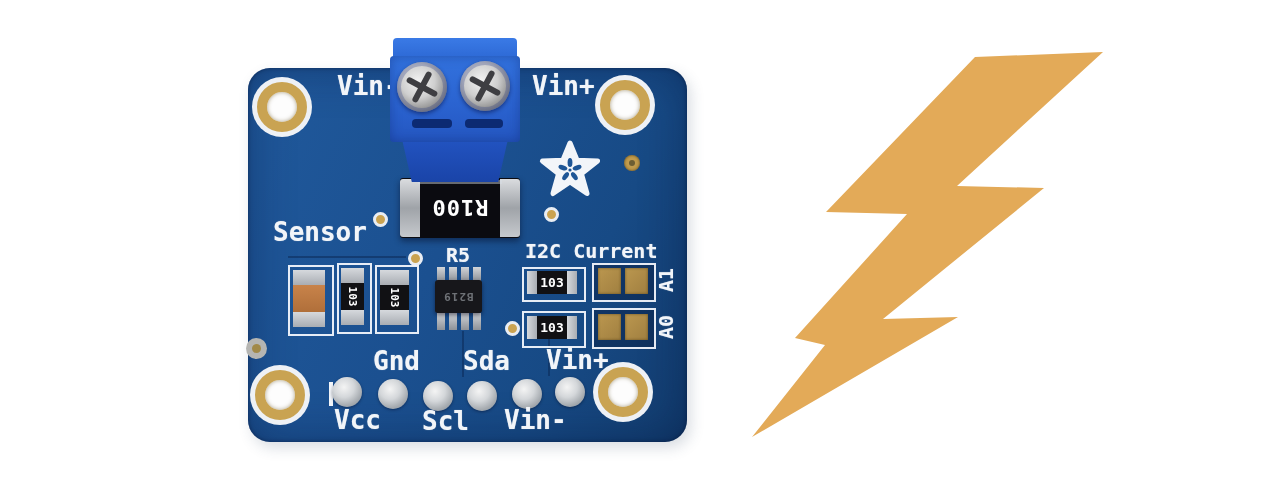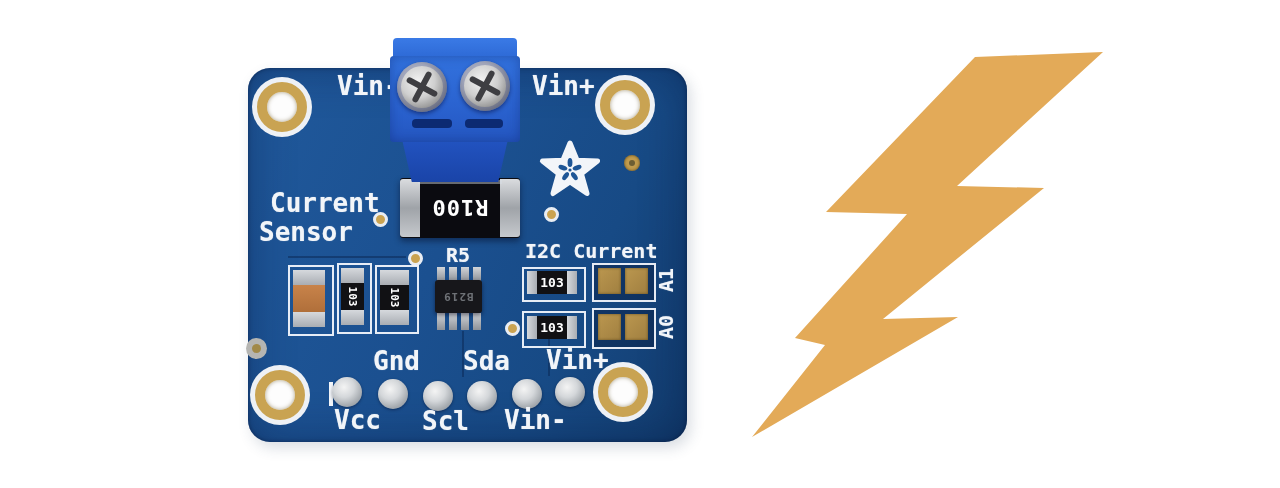--- a/index.html
+++ b/index.html
@@ -99,22 +99,21 @@
     <div class="dot-gold" style="left:376px;top:87px;">
         <i></i>
       </div>
     <div class="dot-gray" style="left:-2px;top:270px;">
         <i></i>
       </div>
 
     <div class="sk sk26" style="left:89px;top:5px;">Vin-</div>
     <div class="sk sk26" style="left:284px;top:5px;">Vin+</div>
 
-    <div class="sk sk26" style="left:22px;top:122px;">Current</div>
-    <div class="sk sk26" style="left:11px;top:151px;">Sensor</div>
+    <div class="sk sk26" style="left:25px;top:151px;">Sensor</div>
 
     <svg id="logo" width="64" height="64" viewBox="-32 -32 64 64" style="position:absolute;left:290px;top:70px;">
       <polygon points="0,-27 7.1,-9.7 27.6,-9 11.4,3.7 17,23.5 0,12 -17,23.5 -11.4,3.7 -27.6,-9 -7.1,-9.7" fill="#f2f5f9" stroke="#f2f5f9" stroke-width="5" stroke-linejoin="round"></polygon>
       <g fill="#1d5596">
         <ellipse cx="0" cy="-7.5" rx="2.4" ry="4.6"></ellipse>
         <ellipse cx="7.1" cy="-2.3" rx="2.4" ry="4.6" transform="rotate(72 7.1 -2.3)"></ellipse>
         <ellipse cx="4.4" cy="6.1" rx="2.4" ry="4.6" transform="rotate(144 4.4 6.1)"></ellipse>
         <ellipse cx="-4.4" cy="6.1" rx="2.4" ry="4.6" transform="rotate(216 -4.4 6.1)"></ellipse>
         <ellipse cx="-7.1" cy="-2.3" rx="2.4" ry="4.6" transform="rotate(288 -7.1 -2.3)"></ellipse>
         <circle cx="0" cy="0" r="1.6"></circle>

